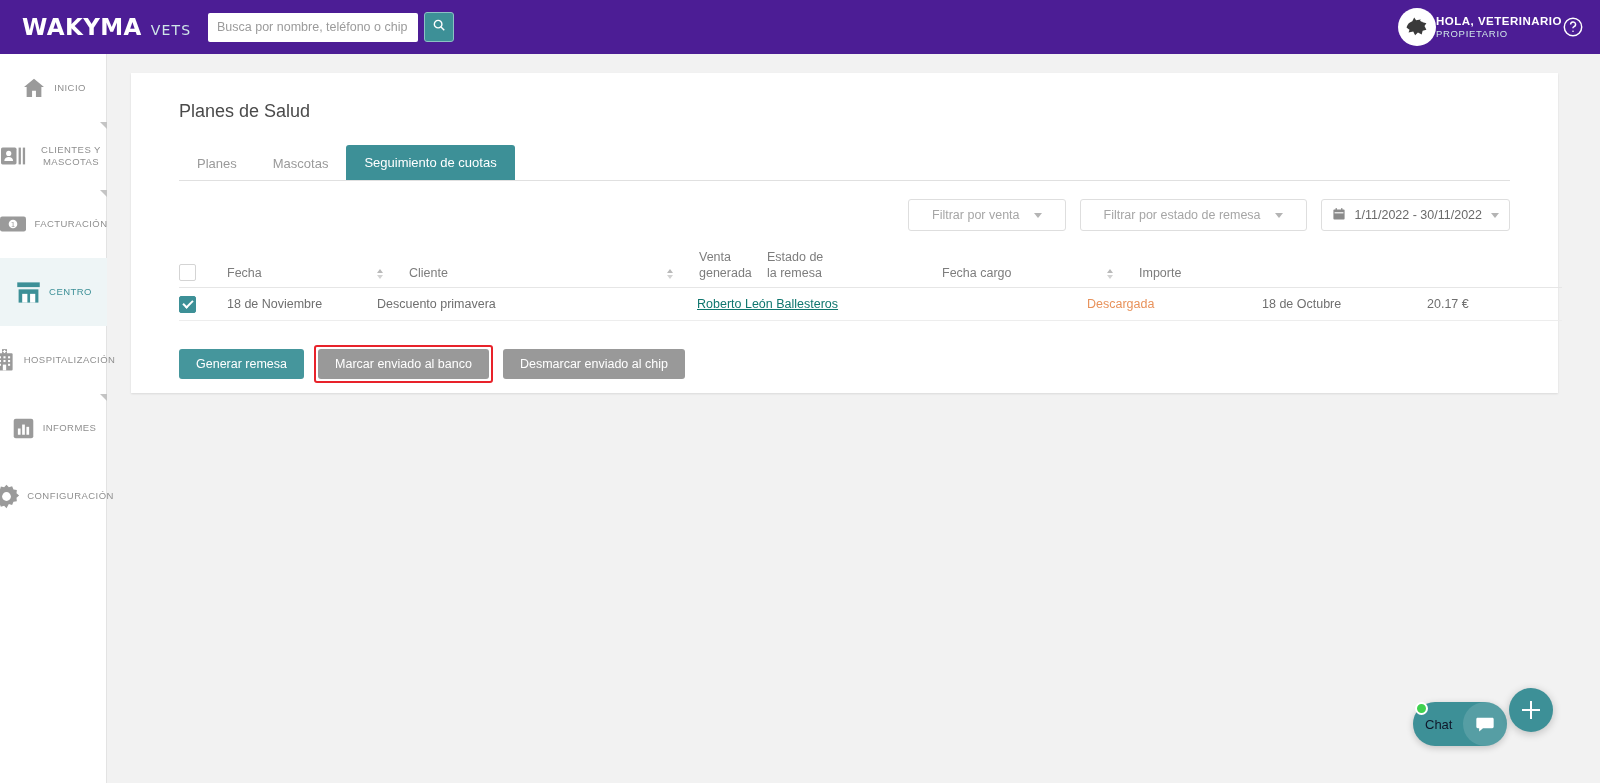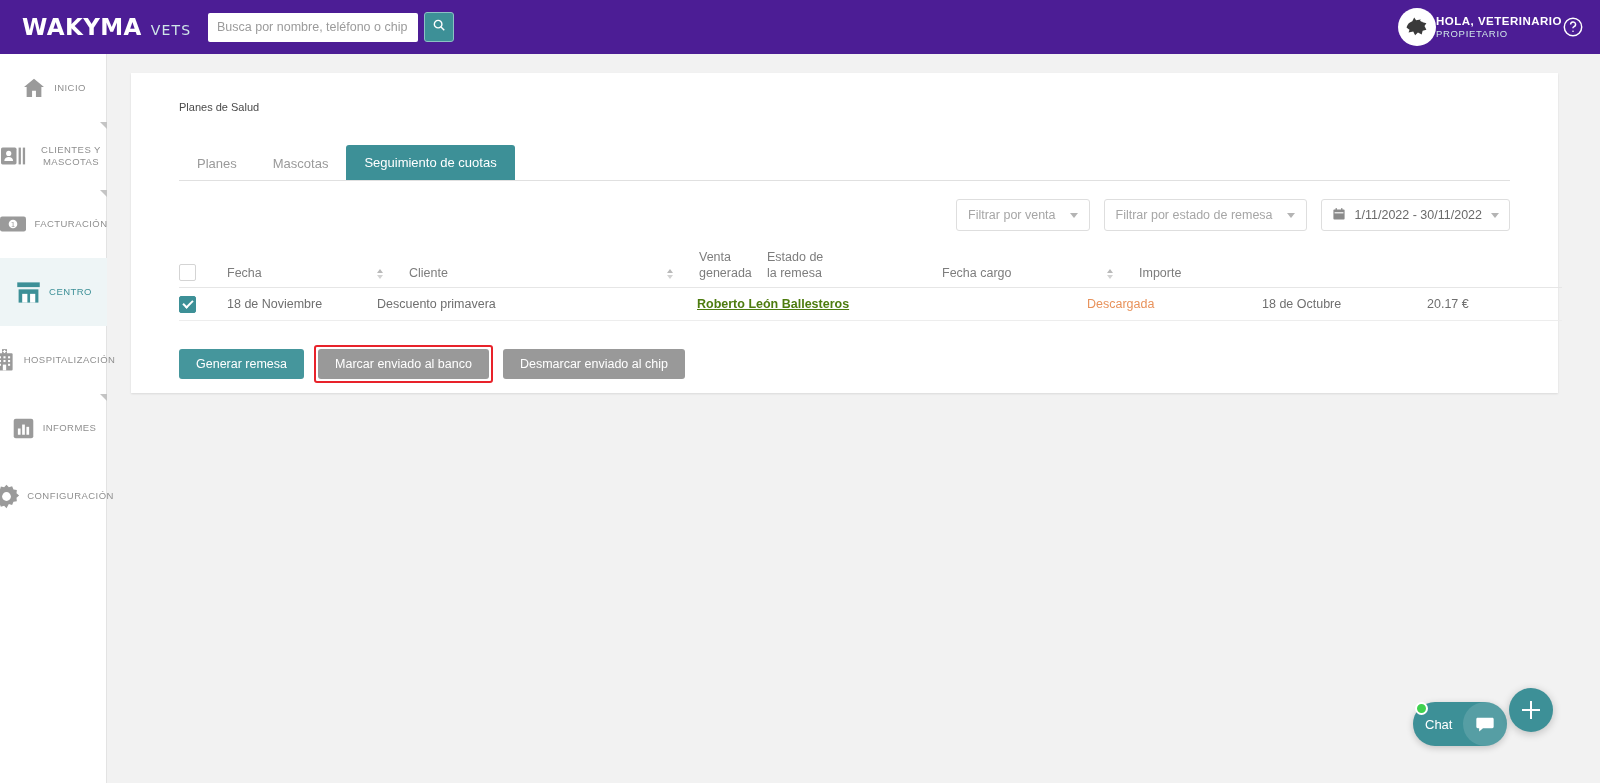--- a/index.html
+++ b/index.html
@@ -109,21 +109,21 @@
     overflow: hidden;
   }
   .card {
     position: absolute; top: 19px; left: 24px;
     width: 1427px; height: 320px;
     background: #ffffff;
     box-shadow: 0 1px 2px rgba(0,0,0,0.10);
   }
   .page-title {
     position: absolute; top: 28px; left: 48px;
-    font-size: 11px; color: #4a4a4a; font-weight: normal;
+    font-size: 18px; color: #4a4a4a; font-weight: normal;
   }
 
   
   .tabs {
     position: absolute; top: 72px; left: 48px;
     width: 1331px;
     border-bottom: 1px solid #e0e0e0;
     display: flex; align-items: flex-end;
   }
   .tab {
@@ -140,21 +140,21 @@
   
   .filters {
     position: absolute; top: 126px; right: 48px;
     display: flex; align-items: center; gap: 14px;
   }
   .filter-btn {
     height: 32px; min-width: 120px;
     background: #ffffff; border: 1px solid #dedede;
     border-radius: 3px; cursor: pointer;
     display: flex; align-items: center; gap: 14px;
-    padding: 0 11px; font-size: 12.5px; color: #a6a6a6;
+    padding: 0 23px; font-size: 12.5px; color: #a6a6a6;
   }
   .caret {
     width: 0; height: 0;
     border-left: 4px solid transparent;
     border-right: 4px solid transparent;
     border-top: 5px solid #b4b4b4;
     margin-left: auto;
   }
   .daterange {
     height: 32px; background: #ffffff;
@@ -199,21 +199,21 @@
   }
   .sorter i {
     display: block; width: 0; height: 0;
     border-left: 3.5px solid transparent;
     border-right: 3.5px solid transparent;
   }
   .sorter i.up   { border-bottom: 4px solid #b9b9b9; }
   .sorter i.down { border-top: 4px solid #d2d2d2; }
 
   .td { font-size: 12.5px; color: #6f6f6f; }
-  .td a { color: #4d7c0f; text-decoration: underline; font-weight: bold; }
+  .td a { color: #0f766e; text-decoration: underline; }
   .td.status-descargada { color: #e8925b; }
 
   .chk {
     width: 17px; height: 17px; border-radius: 2px;
     border: 1px solid #d4d4d4; background: #ffffff;
     cursor: pointer; display: flex;
     align-items: center; justify-content: center;
   }
   .chk.checked { background: #3d9097; border-color: #3d9097; }
   .chk.checked::after {
@@ -241,21 +241,21 @@
 
   
   .chat-pill {
     position: absolute; left: 1306px; top: 648px;
     width: 94px; height: 44px;
     background: #3d9097; border-radius: 24px;
     box-shadow: 0 2px 7px rgba(0,0,0,0.20);
     display: flex; align-items: center;
     padding-left: 12px; cursor: pointer;
   }
-  .chat-label { color: #ffffff; font-size: 13px; }
+  .chat-label { color: #0f172a; font-size: 13px; }
   .chat-bubble-bg {
     position: absolute; right: 0; top: 0;
     width: 44px; height: 44px; border-radius: 50%;
     background: rgba(255,255,255,0.13);
     display: flex; align-items: center; justify-content: center;
   }
   .chat-dot {
     position: absolute; left: 2px; top: 0px;
     width: 13px; height: 13px; border-radius: 50%;
     background: #3fd14f; border: 2px solid #ffffff;

